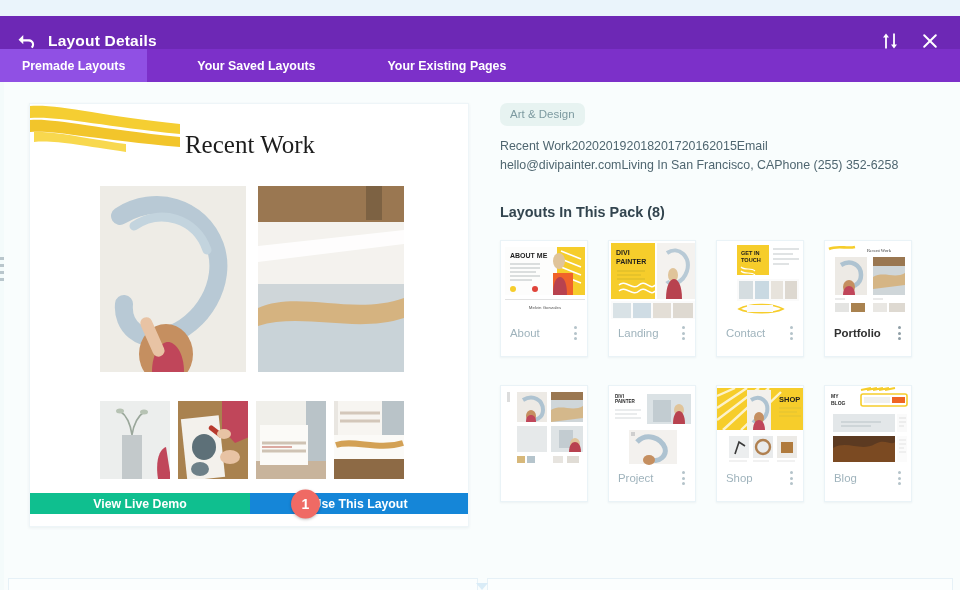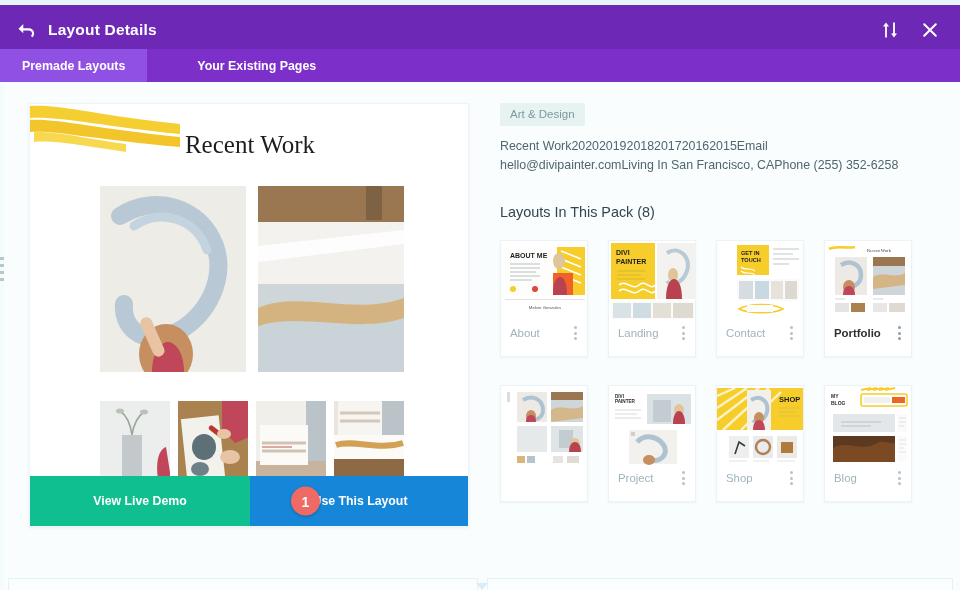--- a/index.html
+++ b/index.html
@@ -6,21 +6,21 @@
   html, body {
     width: 960px; height: 590px;
     overflow: hidden;
     font-family: "Liberation Sans", sans-serif;
     background: #eaf4fb;
   }
   #app { position: relative; width: 960px; height: 590px; background: #eaf4fb; }
 
   
   .titlebar {
-    position: absolute; left: 0; top: 5px; width: 960px; height: 49px;
+    position: absolute; left: 0; top: 16px; width: 960px; height: 49px;
     background: #6d28b5;
     display: flex; align-items: center;
   }
   .titlebar-left { display: flex; align-items: center; gap: 12px; padding-left: 17px; }
   .back-icon { width: 19px; height: 19px; color: #fff; display: block; }
   .titlebar-title {
     color: #ffffff; font-size: 15.5px; font-weight: bold; letter-spacing: .2px;
   }
   .titlebar-right {
     margin-left: auto; display: flex; align-items: center; gap: 22px; padding-right: 21px;
@@ -76,52 +76,52 @@
     font-family: "Liberation Serif", serif; font-weight: bold; font-size: 13px; color: #2a2a2a;
   }
   .years span { width: 146px; }
   .mini-row {
     position: absolute; left: 70px; top: 297px; width: 304px;
     display: flex; gap: 8px;
   }
   .mini { width: 71px; height: 78px; overflow: hidden; position: relative; background: #e7e7e5; }
 
   .cta-row {
-    position: absolute; left: 0; bottom: 0; width: 440px; height: 50px; display: flex;
+    position: absolute; left: 0; bottom: 12px; width: 440px; height: 21px; display: flex;
   }
   .cta {
     flex: 1; display: flex; align-items: center; justify-content: center;
     color: #fff; font-size: 12.3px; font-weight: bold; cursor: pointer;
   }
   .cta-demo { background: #0fbf8f; }
   .cta-use  { background: #1586d8; position: relative; }
   .step-badge {
     position: absolute; left: 41px; top: 50%; transform: translateY(-50%);
     width: 29px; height: 29px; border-radius: 50%;
     background: #ef6a64; color: #fff; font-size: 14px; font-weight: bold;
     display: flex; align-items: center; justify-content: center;
     box-shadow: 0 1px 3px rgba(0,0,0,.25);
   }
 
   
   .detail { position: absolute; left: 500px; top: 103px; width: 420px; }
   .cat-badge {
     display: inline-block; background: #e7f3f1; color: #7d9aa0;
-    font-size: 11.5px; padding: 5px 10px 6px; border-radius: 1px;
+    font-size: 11.5px; padding: 5px 10px 6px; border-radius: 7px;
   }
   .detail-title {
     margin-top: 27px; font-size: 19.5px; color: #2b3b44; font-weight: normal;
     letter-spacing: -.1px;
   }
   .detail-desc {
     margin-top: 11px; font-size: 12.4px; line-height: 1.52; color: #4f6670;
     width: 400px;
   }
   .pack-heading {
-    margin-top: 29px; font-size: 14.4px; font-weight: normal; color: #33454f;
+    margin-top: 29px; font-size: 14.4px; font-weight: bold; color: #33454f;
   }
 
   .grid { margin-top: 20px; display: flex; flex-wrap: wrap; gap: 0 20px; width: 420px; }
   .lcard {
     width: 88px; margin-bottom: 28px;
     background: #ffffff; border: 1px solid #eaf3f7;
     box-shadow: 0 1px 2px rgba(40,70,90,.06);
     cursor: pointer; overflow: hidden;
   }
   .lthumb { width: 100%; height: 79px; position: relative; overflow: hidden; background: #fff; }
@@ -165,20 +165,23 @@
       </svg>
       <svg class="tb-icon" viewBox="0 0 18 18">
         <path fill="none" stroke="currentColor" stroke-width="2" stroke-linecap="round" d="M3.2 3.2 14.8 14.8M14.8 3.2 3.2 14.8"></path>
       </svg>
     </div>
   </div>
 
   <div class="tabbar">
     <div class="tab active">
       <span>Premade Layouts</span>
+    </div>
+    <div class="tab">
+      <span>Your Saved Layouts</span>
     </div>
     <div class="tab">
       <span>Your Existing Pages</span>
     </div>
   </div>
 
   <div class="body-area"></div>
   <div class="left-sliver">
     <div class="edge-ticks">
       <i></i>

